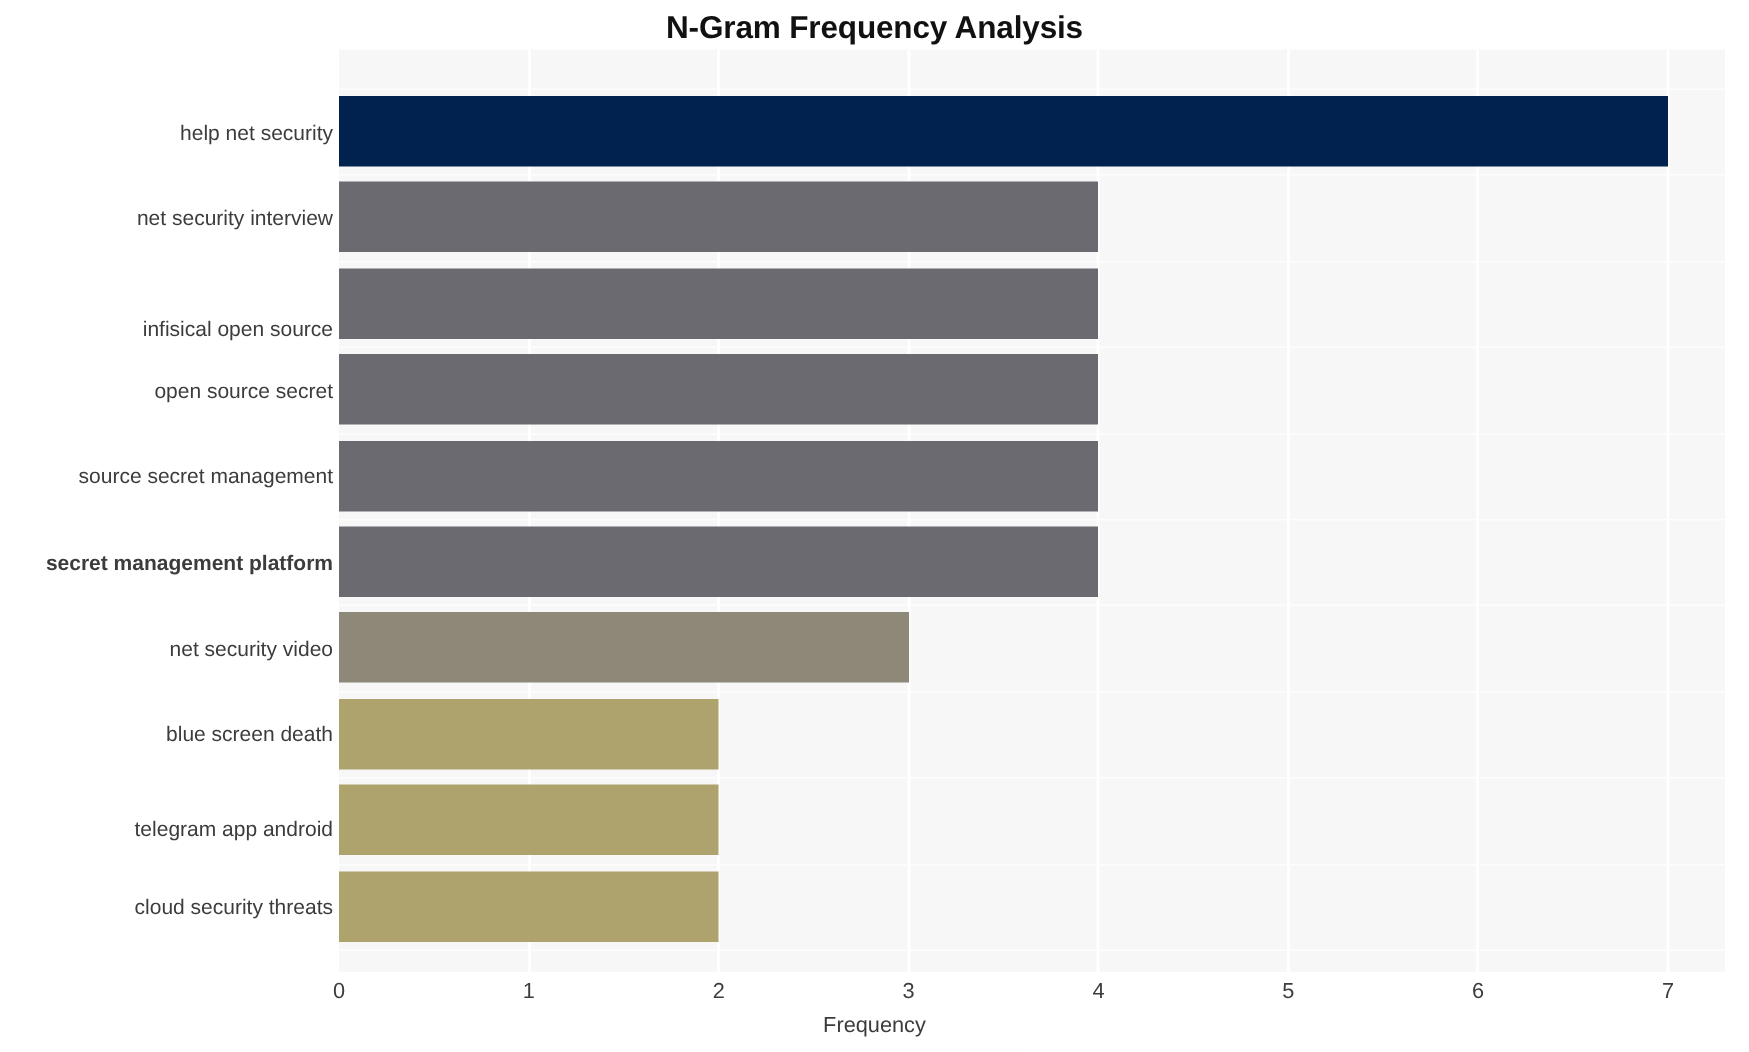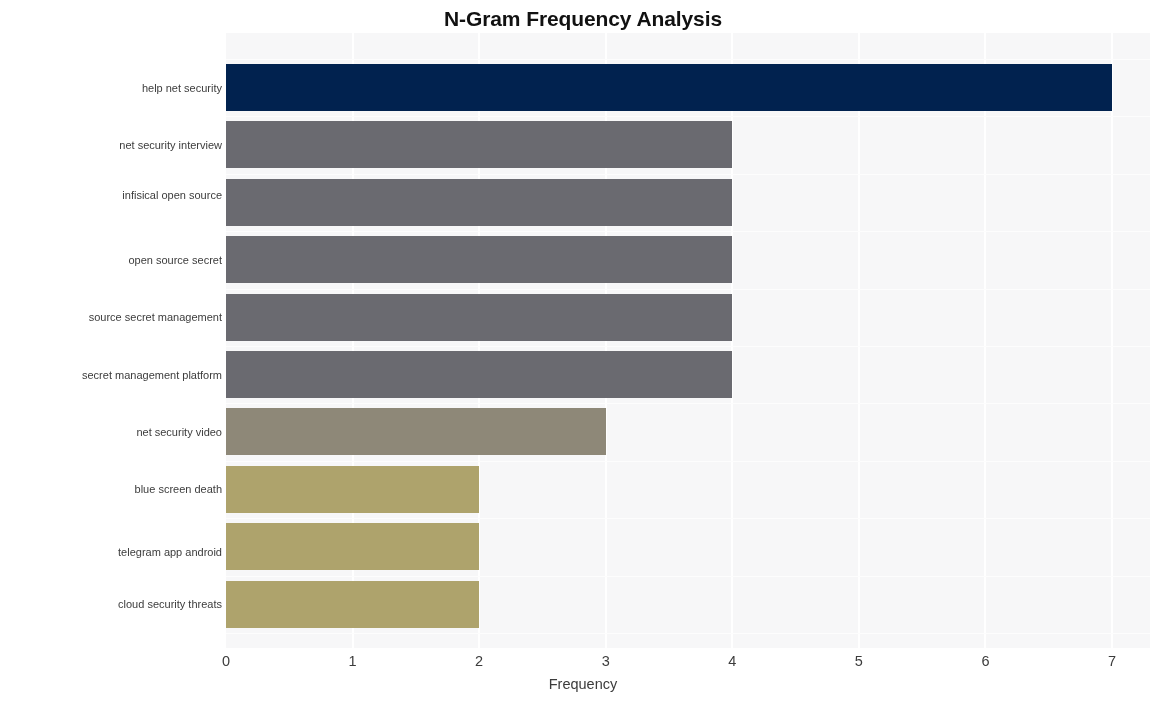--- a/index.html
+++ b/index.html
@@ -72,21 +72,21 @@
     left: 0;
     height: 47px;
   }
 
   
   .ylabel {
     position: absolute;
     right: 0;
     width: 222px;
     text-align: right;
-    font-size: 11px;
+    font-size: 14px;
     color: #3c3c3c;
     line-height: 18px;
     white-space: nowrap;
   }
   .ylabels-layer {
     position: absolute;
     left: 0;
     top: 33px;
     width: 222px;
     height: 615px;
@@ -162,24 +162,24 @@
         <div class="bar" title="net security video: 3" style="top: 375.4px; width: 379.726px; background: rgb(142, 136, 120);"></div>
         <div class="bar" title="blue screen death: 2" style="top: 432.8px; width: 253.151px; background: rgb(174, 163, 108);"></div>
         <div class="bar" title="telegram app android: 2" style="top: 490.2px; width: 253.151px; background: rgb(174, 163, 108);"></div>
         <div class="bar" title="cloud security threats: 2" style="top: 547.6px; width: 253.151px; background: rgb(174, 163, 108);"></div>
       </div>
   </div>
 
   <div class="ylabels-layer" id="ylabels">
       <div class="ylabel" style="top: 45.5px;">help net security</div>
       <div class="ylabel" style="top: 102.9px;">net security interview</div>
-      <div class="ylabel" style="top: 153px;">infisical open source</div>
+      <div class="ylabel" style="top: 177px;">infisical open source</div>
       <div class="ylabel" style="top: 275.1px;">source secret management</div>
       <div class="ylabel" style="top: 217.7px;">open source secret</div>
-      <div class="ylabel" style="top: 332.5px;">secret management platform</div>
+      <div class="ylabel" style="top: 332.5px; font-weight: bold;">secret management platform</div>
       <div class="ylabel" style="top: 389.9px;">net security video</div>
       <div class="ylabel" style="top: 447.3px; padding-left: 46px;">blue screen death</div>
       <div class="ylabel" style="top: 510px;">telegram app android</div>
       <div class="ylabel" style="top: 562.1px;">cloud security threats</div>
     </div>
 
   <div class="xticks-layer" id="xticks">
       <div class="xtick" style="left: 226px;">0</div>
       <div class="xtick" style="left: 352.575px;">1</div>
       <div class="xtick" style="left: 479.151px;">2</div>

